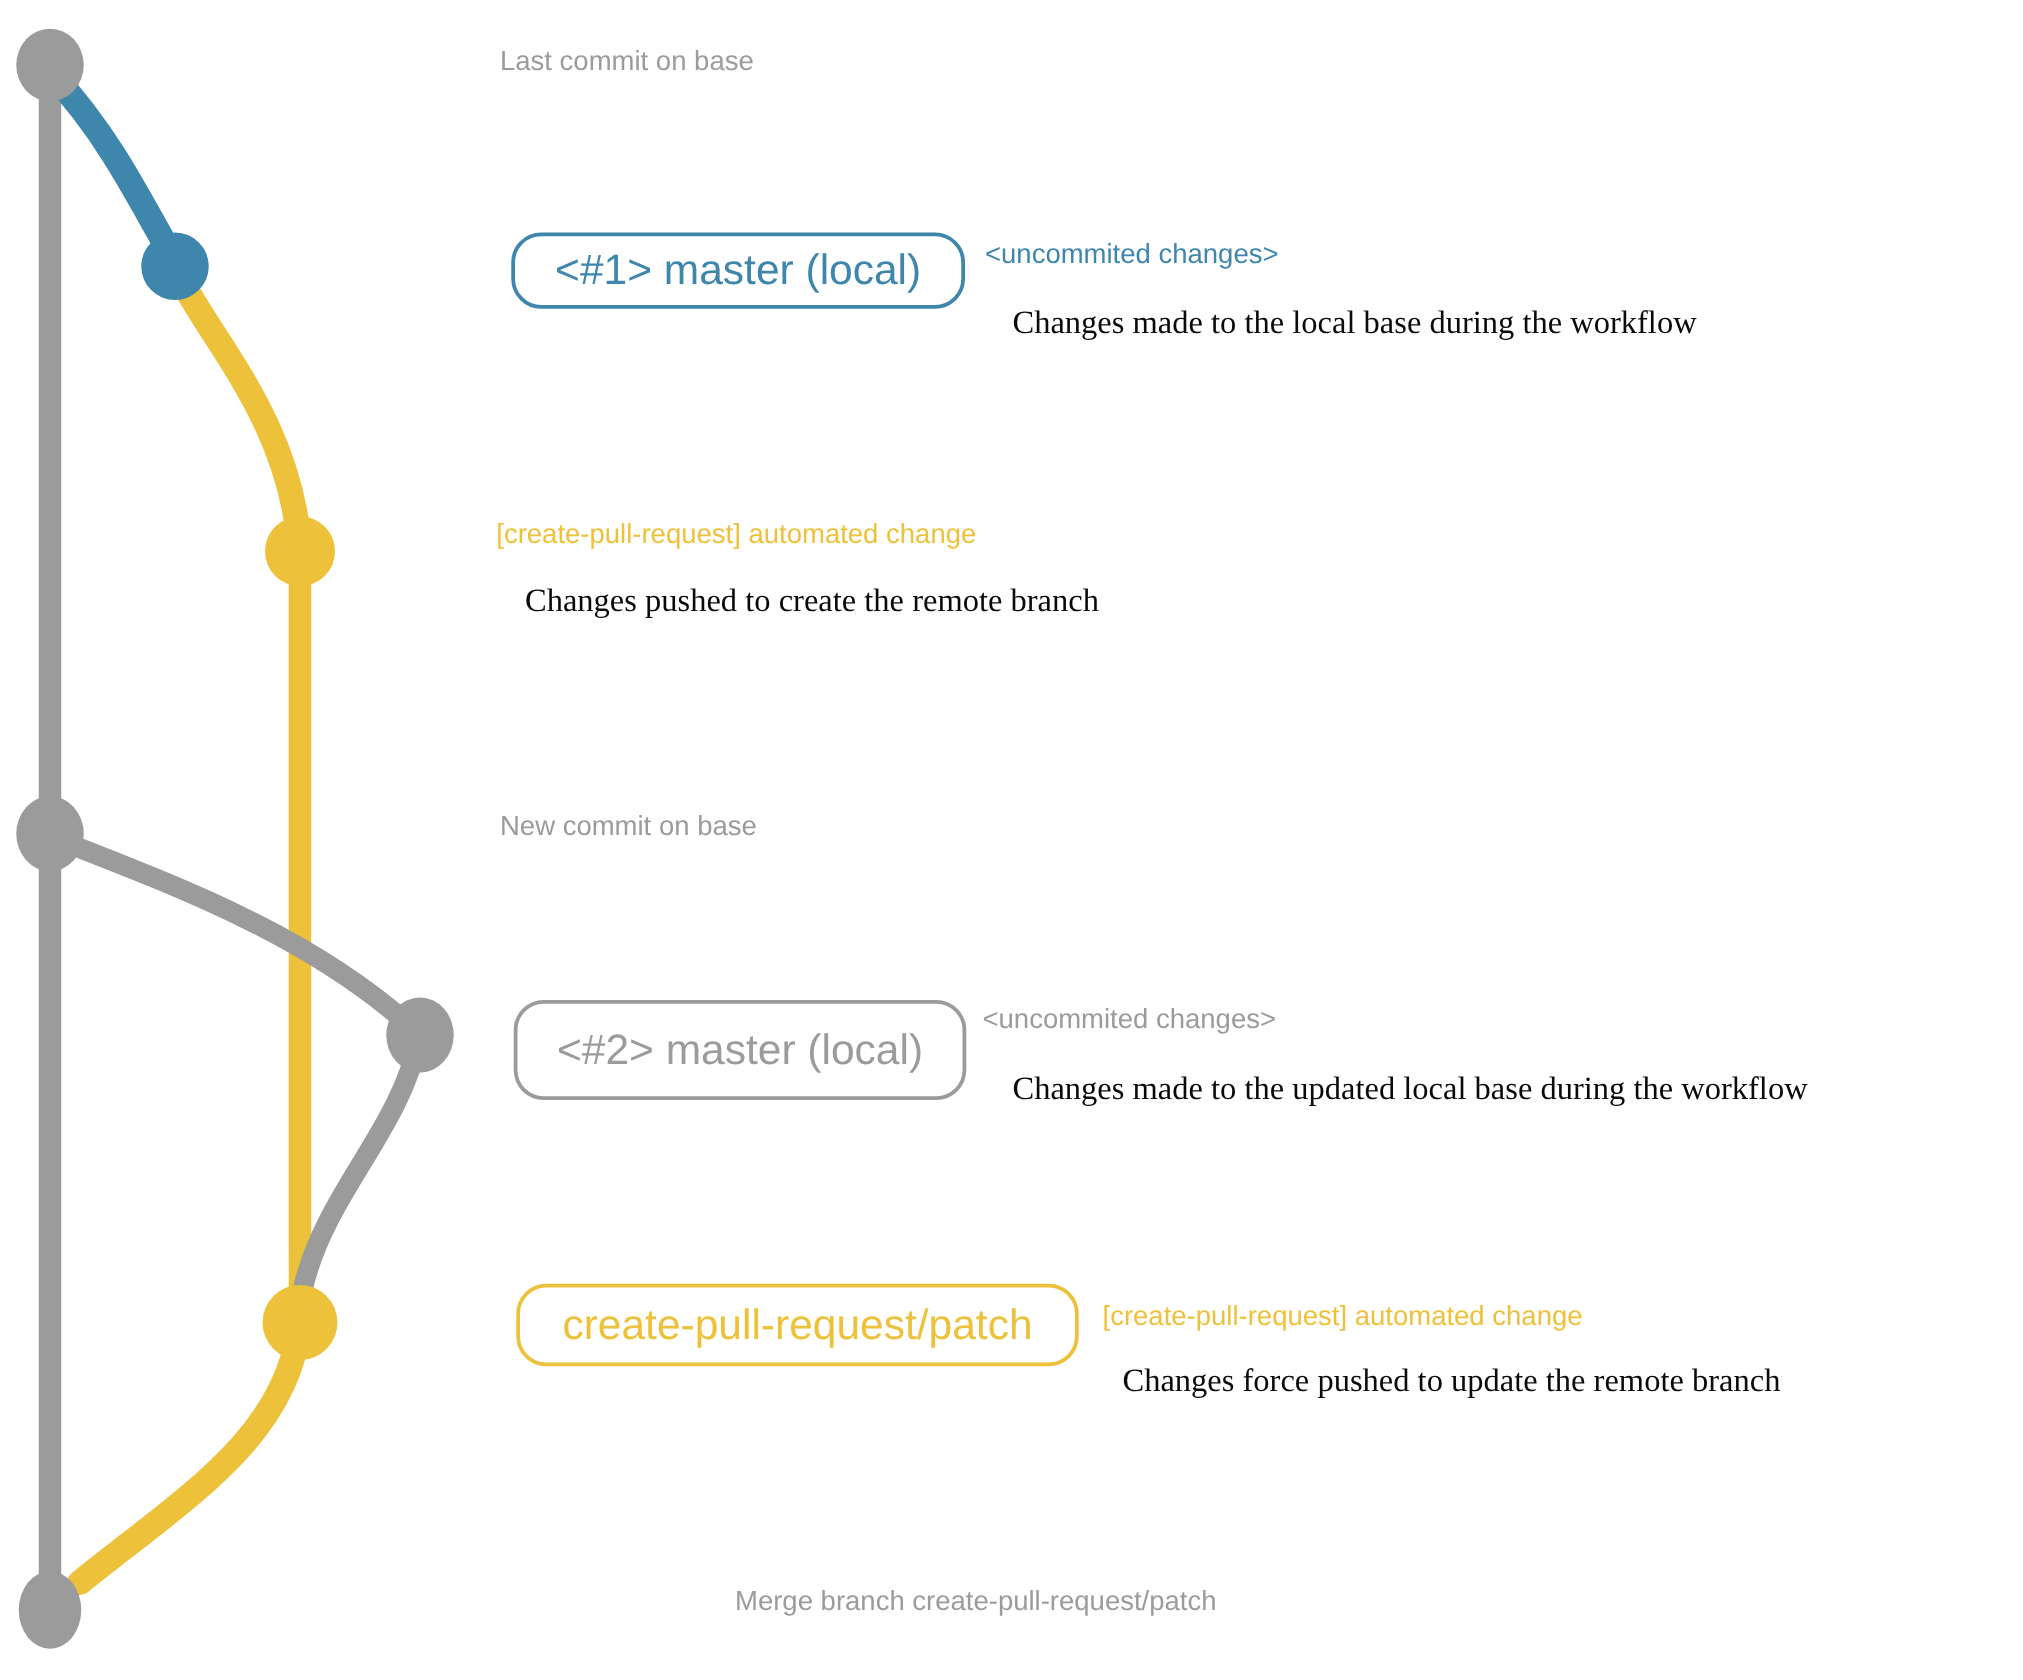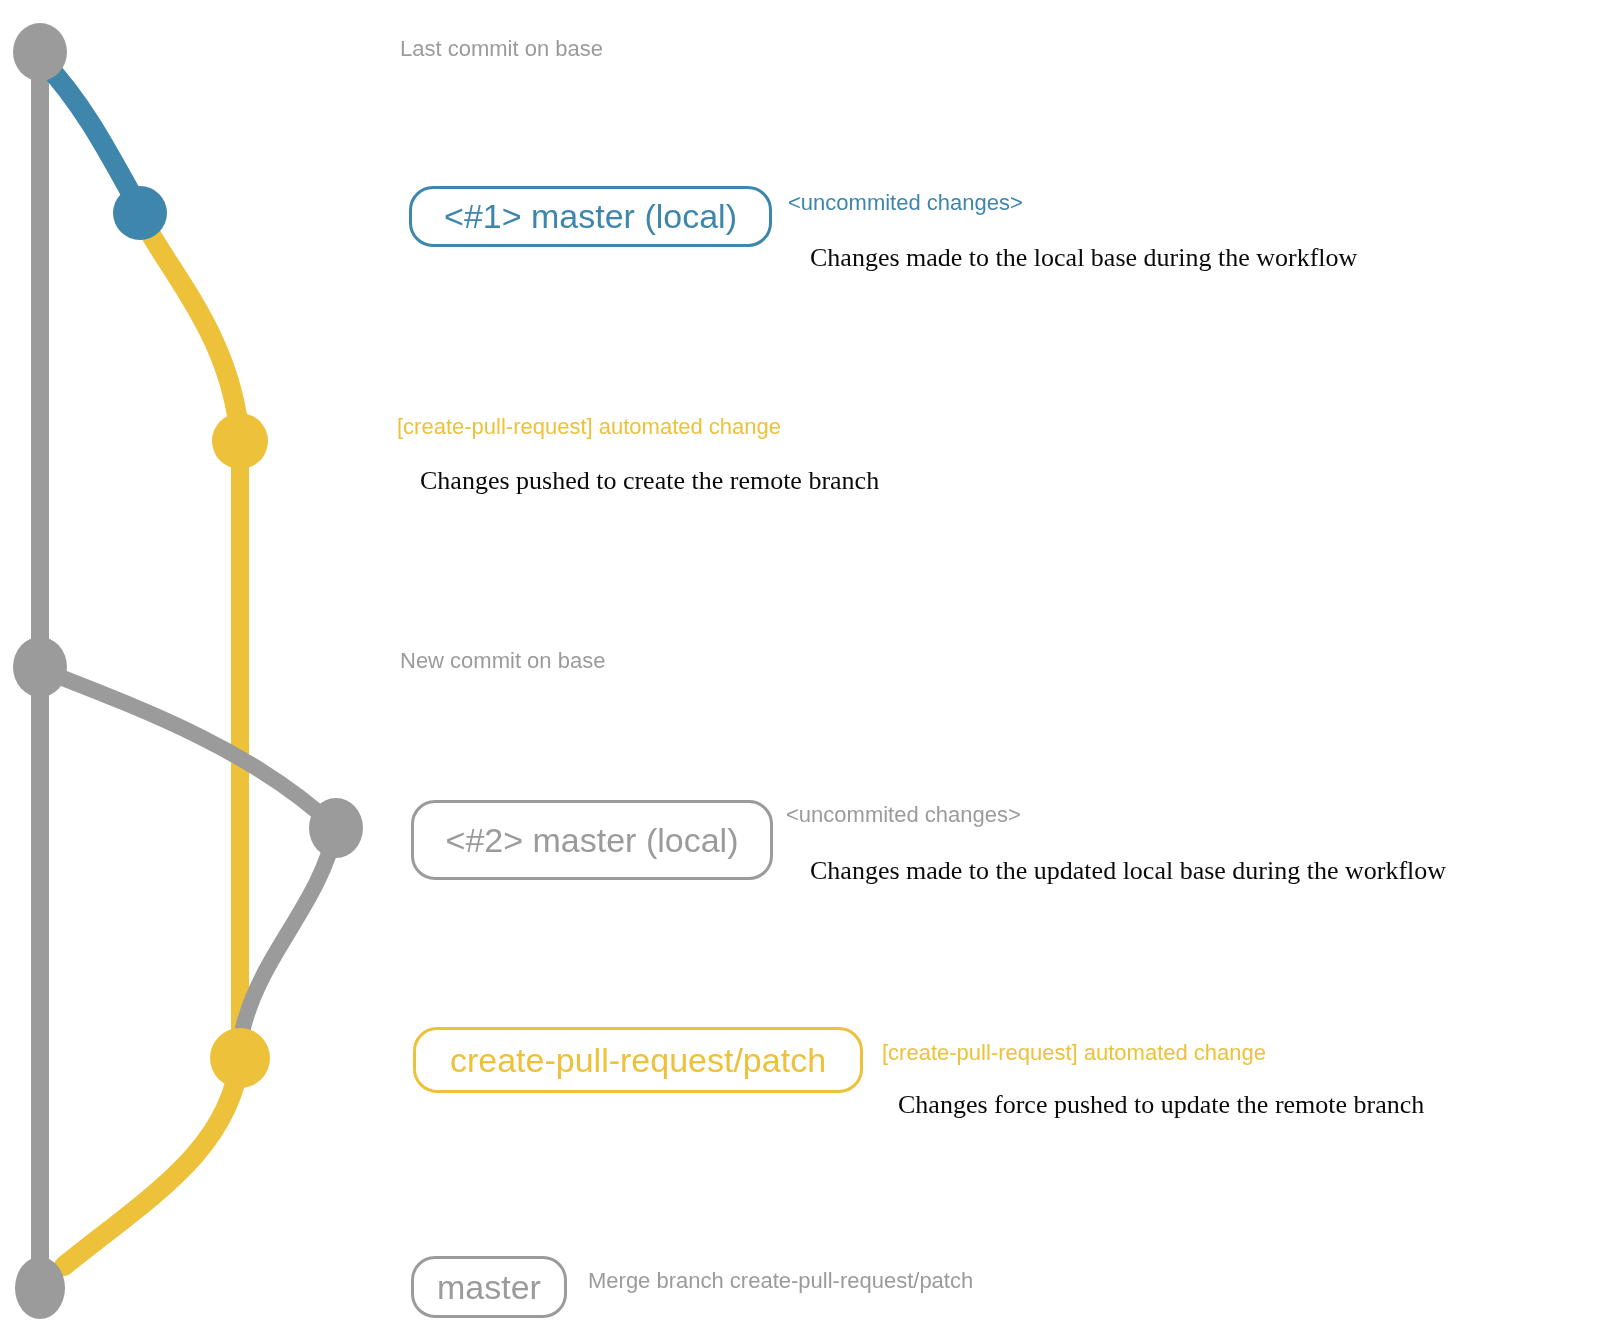--- a/index.html
+++ b/index.html
@@ -71,18 +71,15 @@
   </div>
   <div class="lbl gray" style="left:786px;top:802px">&lt;uncommited changes&gt;</div>
   <div class="lbl serif" style="left:810px;top:856px">Changes made to the updated local base during the workflow</div>
 
   <div class="badge yellow" style="left:413px;top:1027px;width:450px;height:66px">
     <span>create-pull-request/patch</span>
   </div>
   <div class="lbl yellow" style="left:882px;top:1040px">[create-pull-request] automated change</div>
   <div class="lbl serif" style="left:898px;top:1090px">Changes force pushed to update the remote branch</div>
 
-  <div class="badge gray" style="left:411px;top:1256px;width:156px;height:62px">
-    <span>master</span>
-  </div>
   <div class="lbl gray" style="left:588px;top:1268px">Merge branch create-pull-request/patch</div>
 
 </div>
 
 </body></html>

